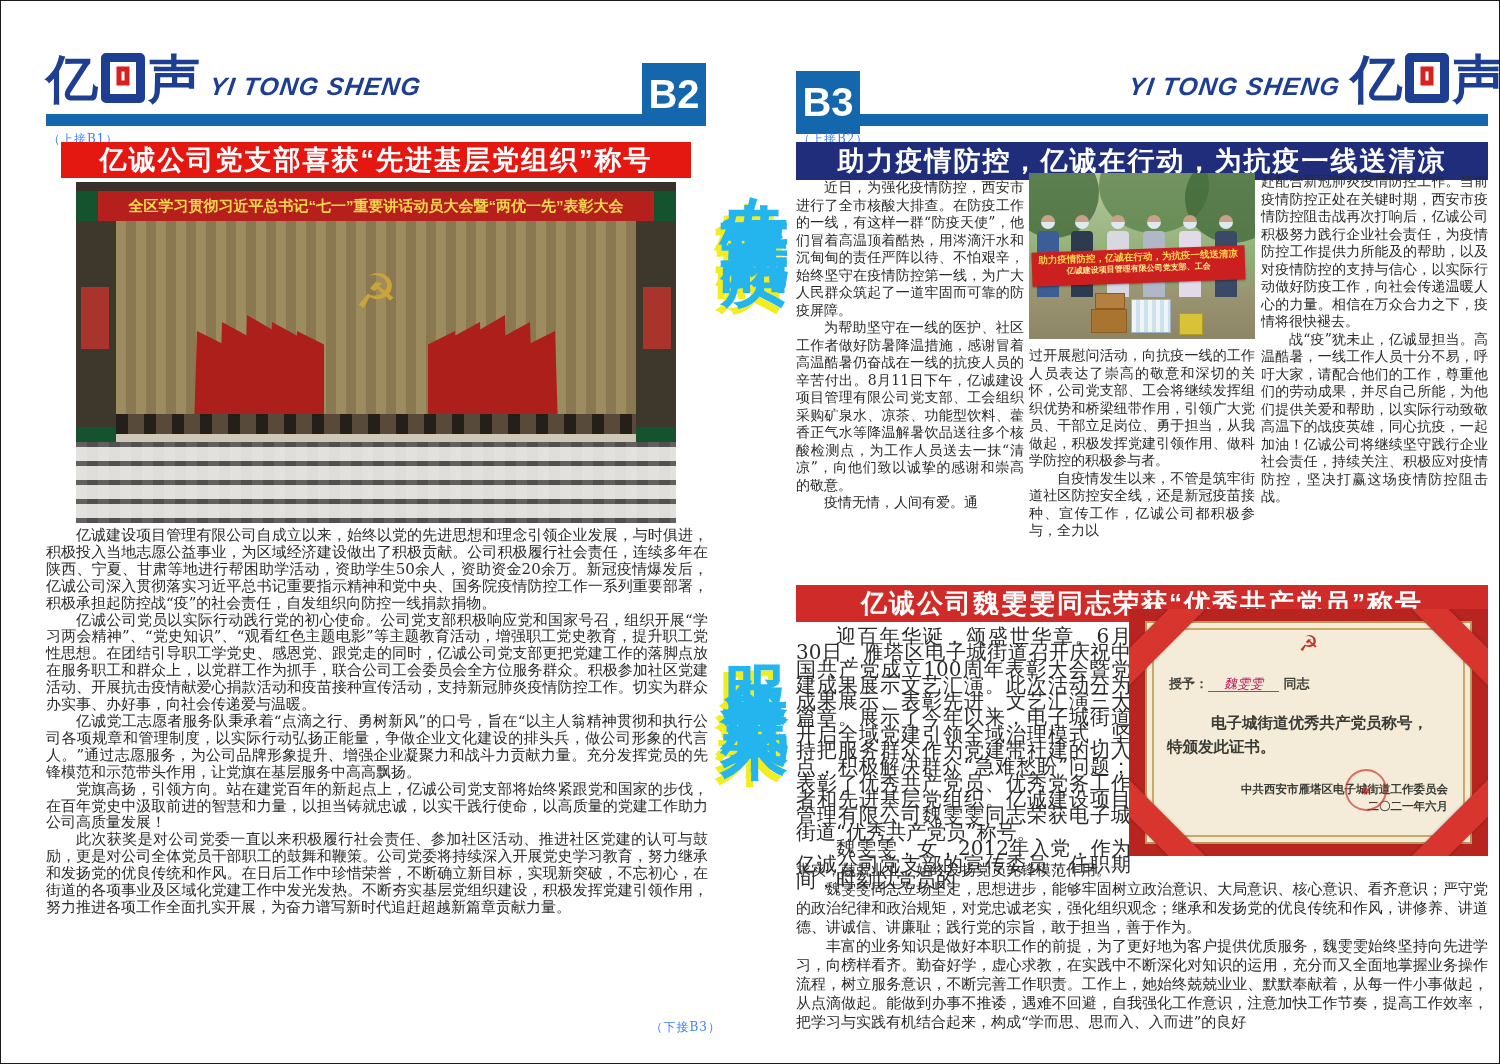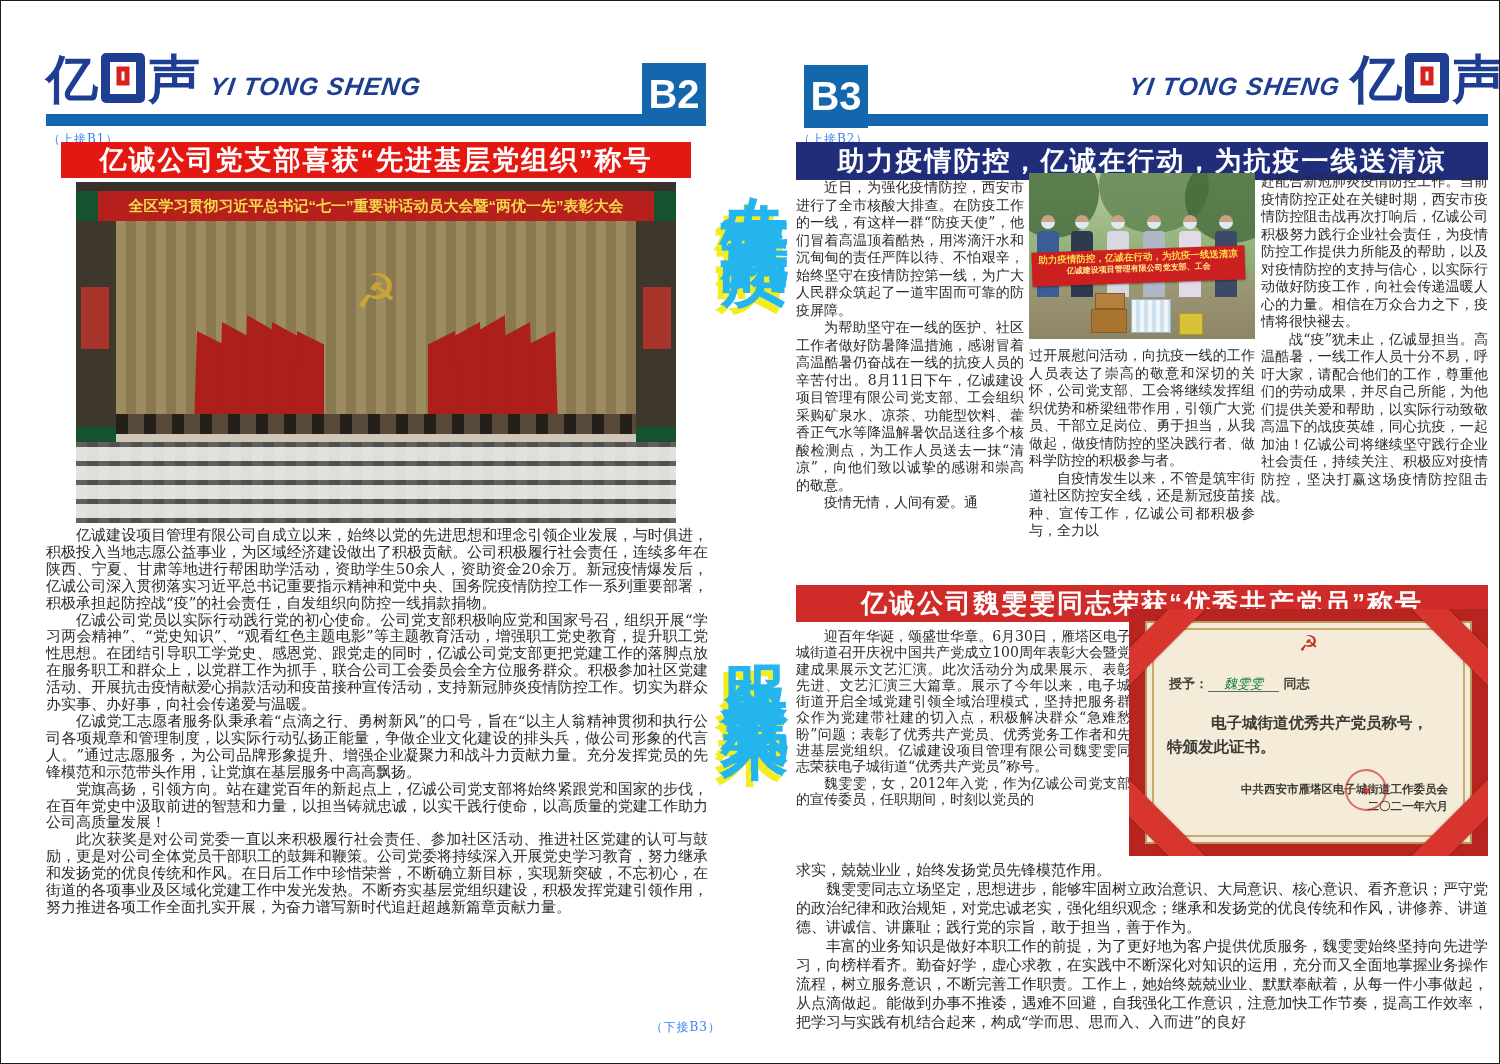--- a/index.html
+++ b/index.html
@@ -25,21 +25,21 @@
   .banner{position:absolute;color:#fff;font-family:"Liberation Sans",sans-serif;font-weight:bold;
     display:flex;align-items:center;justify-content:center;letter-spacing:2px;}
   .banner.red1{background:#e51711;}
   .banner.navy{background:#1f2d7a;}
   .banner.red2{background:#cf2b28;}
   
   .bodytext p{margin:0;text-indent:2em;text-align:justify;}
   .bodytext p.no-indent{text-indent:0;}
   .b2-body{position:absolute;left:45px;top:526px;width:662px;font-size:15px;line-height:16.9px;}
   .b3col{position:absolute;font-size:14px;line-height:17.5px;}
-  .b3-a2-left{position:absolute;left:795px;top:627px;width:335px;font-size:14px;line-height:16.3px;}
+  .b3-a2-left{position:absolute;left:795px;top:627px;width:335px;font-size:20px;line-height:16.3px;}
   .b3-a2-full{position:absolute;left:795px;top:860px;width:692px;font-size:15px;line-height:19px;}
   
   .vslogan{position:absolute;left:712px;width:86px;writing-mode:vertical-rl;text-orientation:upright;
     font-family:"DejaVu Serif",serif;font-weight:bold;font-size:68px;letter-spacing:9px;
     color:#25b5ee;text-shadow:-5px 6px 0 #f2ed1f;line-height:86px;}
   
   .meeting{position:absolute;left:75px;top:181px;width:600px;height:341px;background:#14532d;overflow:hidden;}
   .mt-topstrip{position:absolute;left:0;top:0;width:100%;height:9px;background:#38312a;}
   .mt-banner{position:absolute;left:22px;right:22px;top:9px;height:30px;background:#b5201d;
     color:#f7d74d;font-family:"Liberation Sans",sans-serif;font-weight:bold;font-size:15px;
@@ -99,21 +99,21 @@
   .certwrap{position:absolute;left:1128px;top:608px;width:359px;height:247px;background:#b8241f;overflow:hidden;}
   .ribbon{position:absolute;width:170px;height:26px;background:#d8352e;box-shadow:0 0 3px rgba(0,0,0,.3);}
   .ribbon.tl{left:-48px;top:8px;transform:rotate(-45deg);}
   .ribbon.tr{right:-48px;top:8px;transform:rotate(45deg);}
   .ribbon.bl{left:-48px;bottom:8px;transform:rotate(45deg);}
   .ribbon.br{right:-48px;bottom:8px;transform:rotate(-45deg);}
   .certpaper{position:absolute;left:16px;right:16px;top:12px;bottom:12px;background:#f4ecd9;
     border:2px solid #b89a5a;box-shadow:inset 0 0 0 5px #f4ecd9,inset 0 0 0 7px #c8ab6b;}
   .cert-emblem{position:absolute;left:50%;top:10px;transform:translateX(-50%);color:#c0392b;font-size:22px;line-height:1;}
   .cert-award{position:absolute;left:22px;top:52px;font-size:13px;font-weight:bold;color:#45443c;}
-  .cert-award .name{font-style:italic;font-family:"DejaVu Serif",serif;color:#15803d;
+  .cert-award .name{font-style:italic;font-family:"DejaVu Serif",serif;color:#be185d;
     border-bottom:1.5px solid #666;padding:0 16px;font-weight:normal;}
   .cert-title{position:absolute;left:20px;right:20px;top:88px;color:#3b3b35;
     font-family:"Liberation Sans",sans-serif;font-weight:bold;font-size:15.5px;line-height:24px;}
   .cert-title .t1{padding-left:44px;}
   .cert-issuer{position:absolute;right:22px;top:158px;text-align:right;color:#3b3b35;
     font-family:"Liberation Sans",sans-serif;font-weight:bold;font-size:11.5px;line-height:17px;}
   .cert-seal{position:absolute;left:198px;top:146px;width:42px;height:42px;border-radius:50%;
     border:2px solid rgba(198,44,40,.65);color:rgba(198,44,40,.75);font-size:14px;
     display:flex;align-items:center;justify-content:center;transform:rotate(-12deg);}
 </style>
@@ -177,21 +177,21 @@
     </div>
 
     <div class="cont-note" style="left:45px;top:1018px;width:675px;text-align:right;">（下接B3）</div>
   </div>
 
   <div class="vslogan" style="top:138px;height:475px;">专业铸就品质</div>
   <div class="vslogan" style="top:612px;height:450px;">服务成就未来</div>
 
   <div>
 
-    <div class="page-box" style="left:795px;top:64px;margin-left:8px;">B3</div>
+    <div class="page-box" style="left:795px;top:70px;">B3</div>
     <div class="blue-bar" style="left:859px;top:113px;width:628px;"></div>
     <div class="logo rtl" style="left:1128px;top:52px;">
       <span class="en">YI TONG SHENG</span>
       <span class="zh">亿</span>
       <span class="tong-box">
           <span class="inner"></span>
         </span>
       <span class="zh">声</span>
     </div>
     <div class="cont-note" style="left:797px;top:130px;">（上接B2）</div>
@@ -238,21 +238,21 @@
         <div class="l1">助力疫情防控，亿诚在行动，为抗疫一线送清凉</div>
         <div class="l2">亿诚建设项目管理有限公司党支部、工会</div>
       </div>
       <div class="crate c1"></div>
       <div class="crate c2"></div>
       <div class="bottles"></div>
       <div class="yellowpack"></div>
     </div>
 
     <div class="bodytext b3col" style="left:1028px;top:346px;width:226px;">
-      <p class="no-indent">过开展慰问活动，向抗疫一线的工作人员表达了崇高的敬意和深切的关怀，公司党支部、工会将继续发挥组织优势和桥梁纽带作用，引领广大党员、干部立足岗位、勇于担当，从我做起，做疫情防控的坚决践行者、做科学防控的积极参与者。</p>
+      <p class="no-indent">过开展慰问活动，向抗疫一线的工作人员表达了崇高的敬意和深切的关怀，公司党支部、工会将继续发挥组织优势和桥梁纽带作用，引领广大党员、干部立足岗位、勇于担当，从我做起，积极发挥党建引领作用、做科学防控的积极参与者。</p>
       <p>自疫情发生以来，不管是筑牢街道社区防控安全线，还是新冠疫苗接种、宣传工作，亿诚公司都积极参与，全力以</p>
     </div>
 
     <div class="bodytext b3col" style="left:1260px;top:172px;width:227px;">
       <p class="no-indent">赴配合新冠肺炎疫情防控工作。当前疫情防控正处在关键时期，西安市疫情防控阻击战再次打响后，亿诚公司积极努力践行企业社会责任，为疫情防控工作提供力所能及的帮助，以及对疫情防控的支持与信心，以实际行动做好防疫工作，向社会传递温暖人心的力量。相信在万众合力之下，疫情将很快褪去。</p>
       <p>战“疫”犹未止，亿诚显担当。高温酷暑，一线工作人员十分不易，呼吁大家，请配合他们的工作，尊重他们的劳动成果，并尽自己所能，为他们提供关爱和帮助，以实际行动致敬高温下的战疫英雄，同心抗疫，一起加油！亿诚公司将继续坚守践行企业社会责任，持续关注、积极应对疫情防控，坚决打赢这场疫情防控阻击战。</p>
     </div>
 
     <div class="banner red2" style="left:795px;top:584px;width:692px;height:37px;font-size:26px;">
       <span>亿诚公司魏雯雯同志荣获“优秀共产党员”称号</span>

